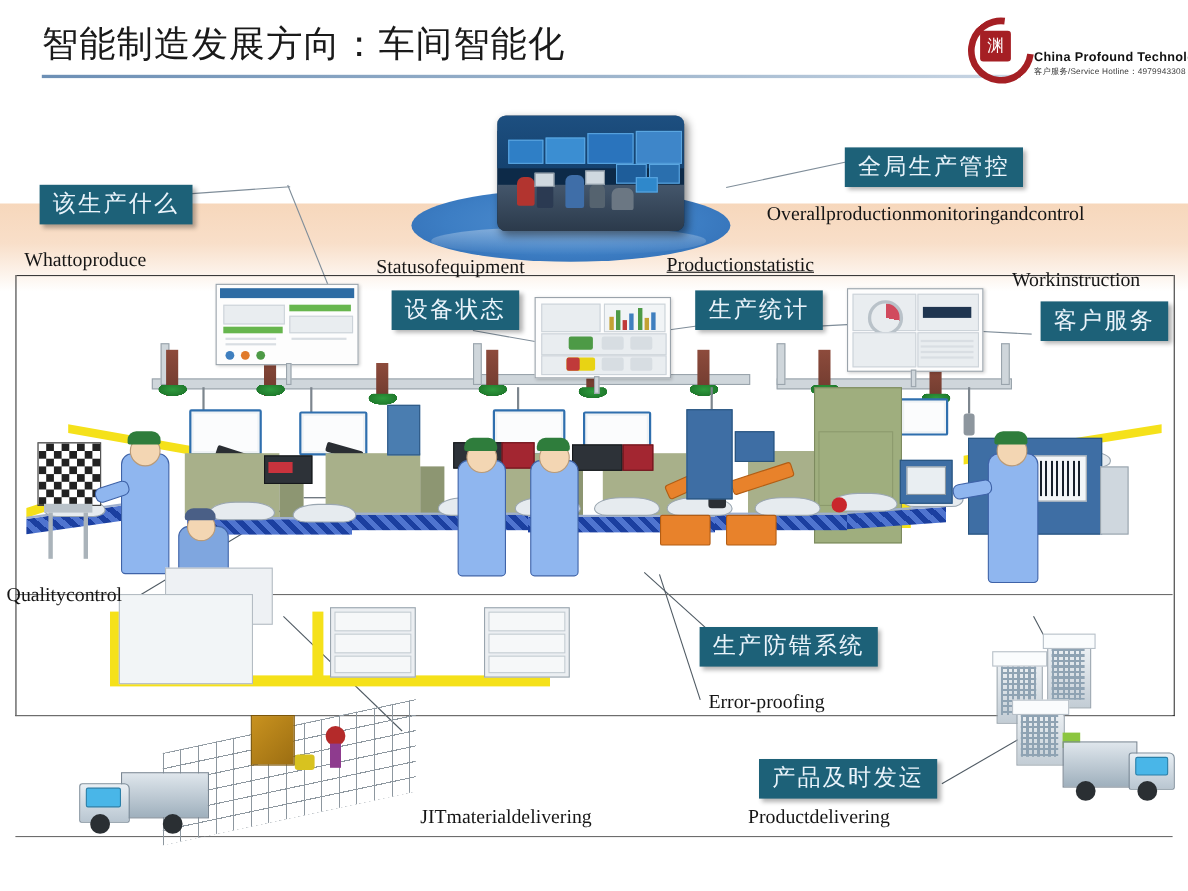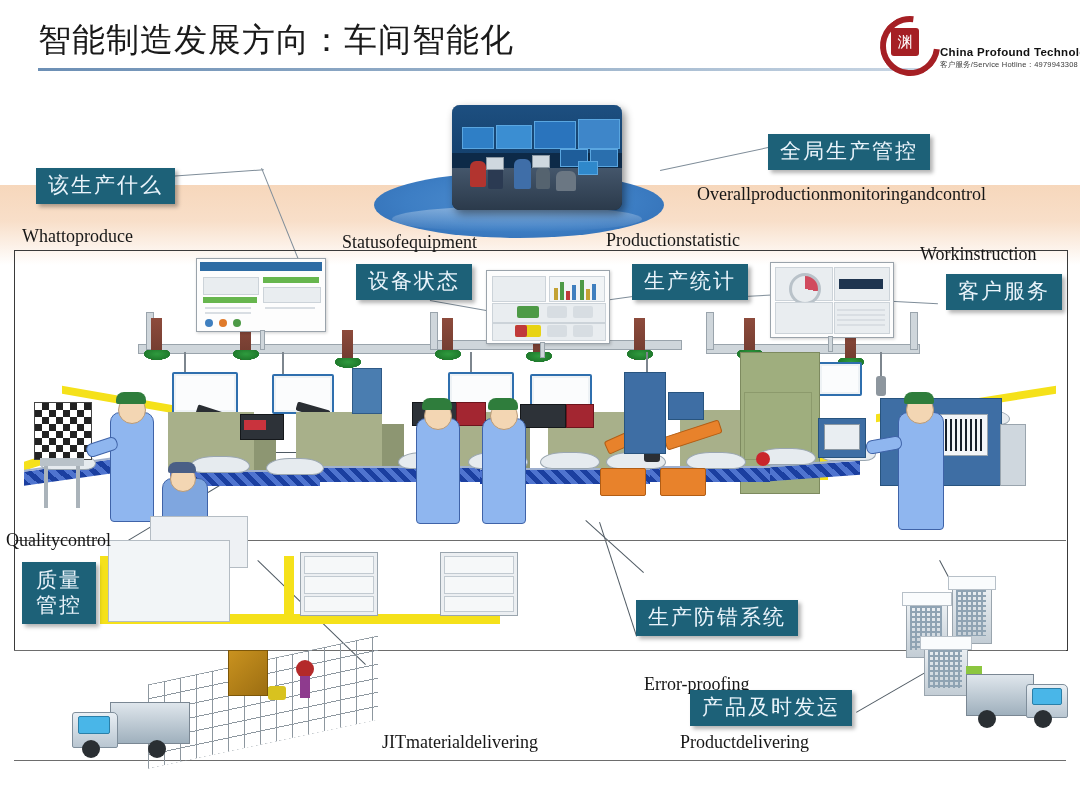--- a/index.html
+++ b/index.html
@@ -466,32 +466,28 @@
   <div class="lbl" style="left:36px;top:168px;">该生产什么</div>
   <div class="cap" style="left:22px;top:226px;">Whattoproduce</div>
 
   <div class="lbl" style="left:768px;top:134px;">全局生产管控</div>
   <div class="cap" style="left:697px;top:184px;">Overallproductionmonitoringandcontrol</div>
 
   <div class="lbl" style="left:356px;top:264px;">设备状态</div>
   <div class="cap" style="left:342px;top:232px;">Statusofequipment</div>
 
   <div class="lbl" style="left:632px;top:264px;">生产统计</div>
-  <div class="cap" style="left:606px;top:230px;">Productionstatistic</div>
+  <div class="cap" style="left:606px;top:230px;text-decoration:underline;">Productionstatistic</div>
 
   <div class="lbl" style="left:946px;top:274px;">客户服务</div>
   <div class="cap" style="left:920px;top:244px;">Workinstruction</div>
 
-  <div class="lbl two" style="left:22px;top:562px;text-align:center;">
-    <div>质量</div>
-    <div>管控</div>
-  </div>
   <div class="cap" style="left:6px;top:530px;">Qualitycontrol</div>
 
-  <div class="lbl" style="left:636px;top:600px;">生产防错系统</div>
-  <div class="cap" style="left:644px;top:628px;margin-top:46px;">Error-proofing</div>
+  <div class="lbl" style="left:636px;top:570px;">生产防错系统</div>
+  <div class="cap" style="left:644px;top:628px;">Error-proofing</div>
 
   <div class="cap" style="left:382px;top:732px;">JITmaterialdelivering</div>
 
   <div class="lbl" style="left:690px;top:690px;">产品及时发运</div>
   <div class="cap" style="left:680px;top:732px;">Productdelivering</div>
 
 </div>
 
 </body></html>

